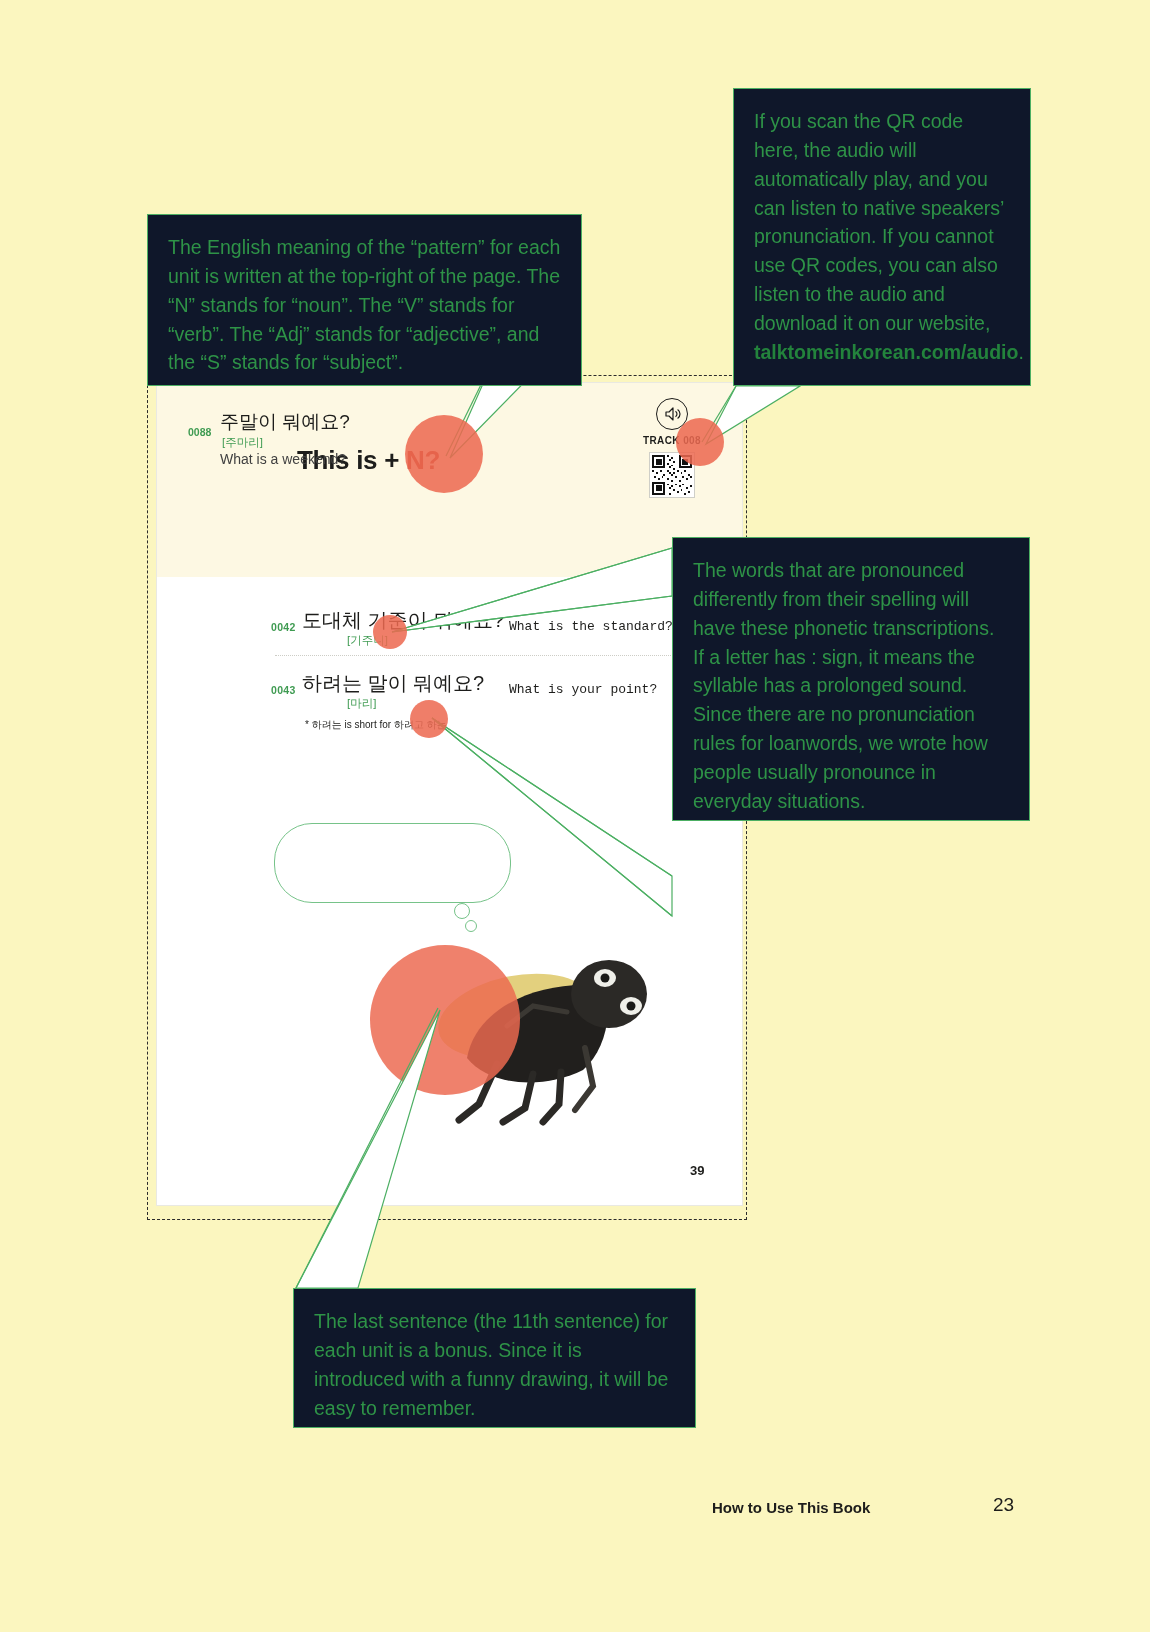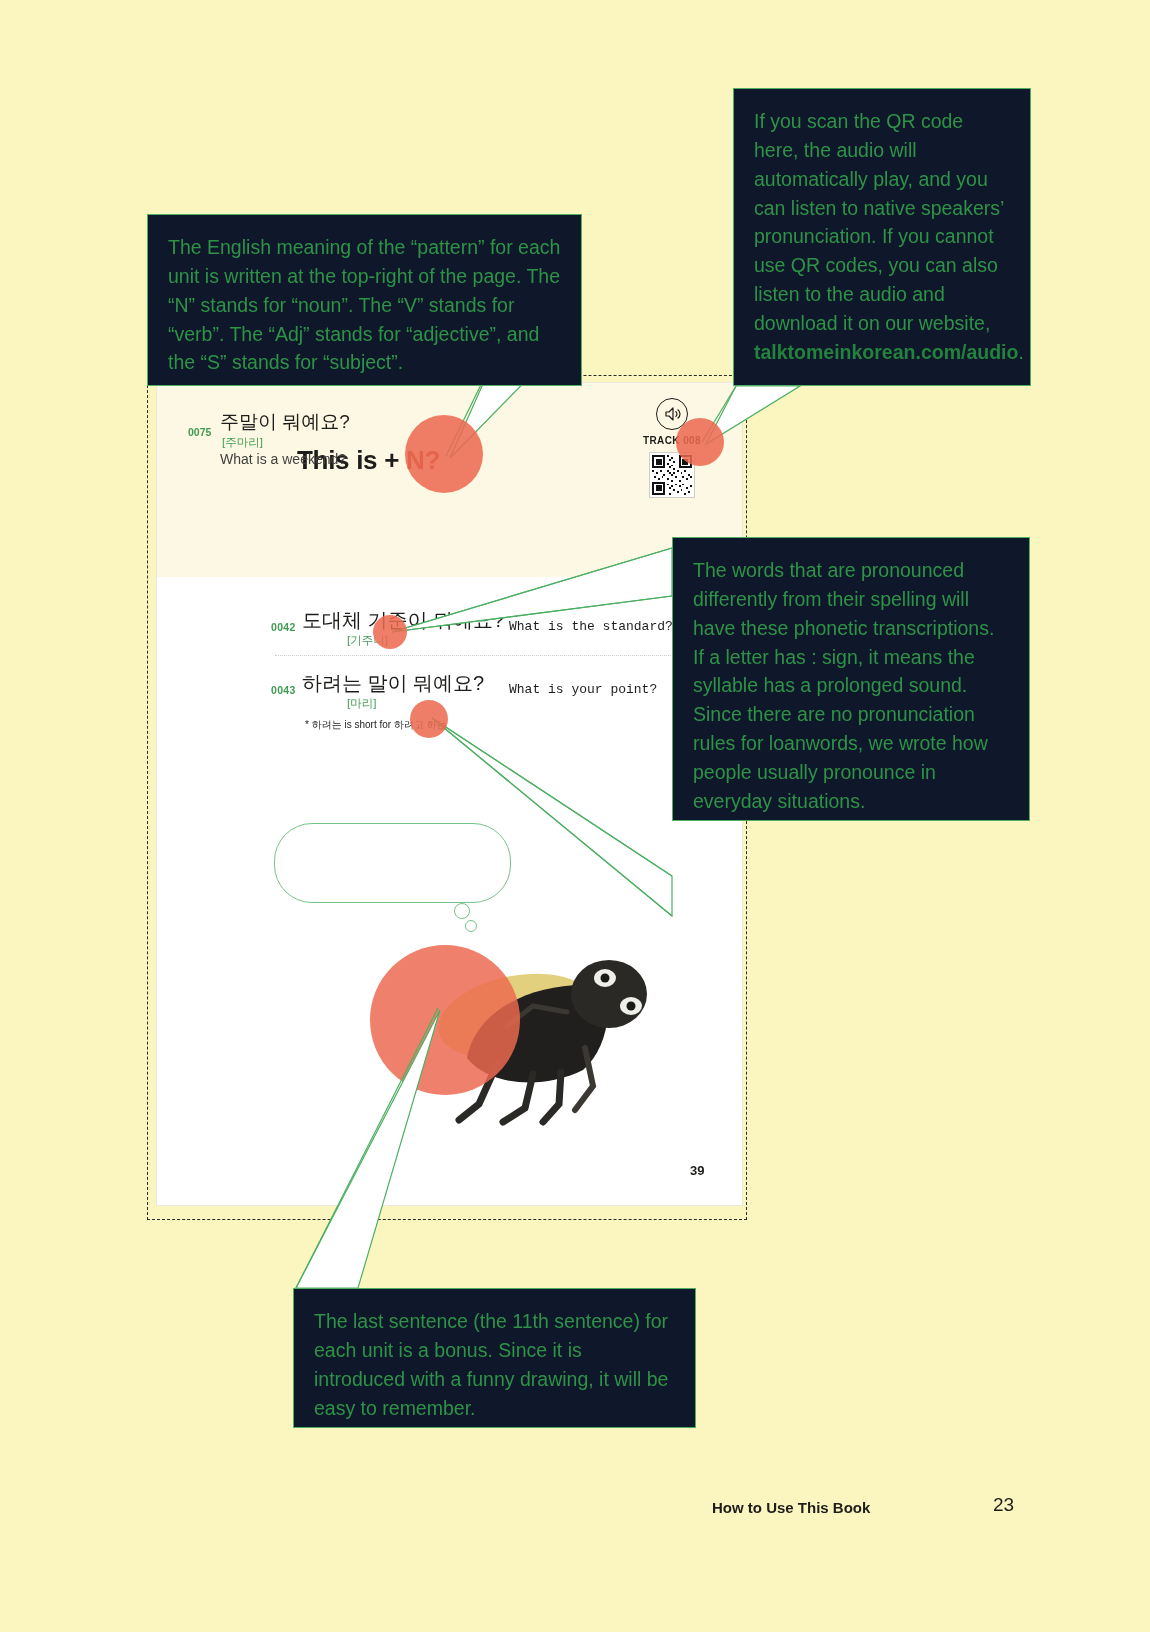--- a/index.html
+++ b/index.html
@@ -254,21 +254,21 @@
 
     <div class="srow" style="top:283px;">
       <span class="s-num">0043</span>
       <span class="s-ko">하려는 말이 뭐예요?</span>
       <span class="s-ph">[마리]</span>
       <span class="s-en">What is your point?</span>
       <span class="s-note">* 하려는 is short for 하려고 하는</span>
     </div>
 
     <div id="bubble"></div>
-    <span id="bubble-num">0075</span>
+    <span id="bubble-num">0088</span>
     <span id="bubble-ko">주말이 뭐예요?</span>
     <span id="bubble-ph">[주마리]</span>
     <span id="bubble-en">What is a weekend?</span>
     <div class="bub-dot" id="bub-dot1"></div>
     <div class="bub-dot" id="bub-dot2"></div>
 
     <svg id="bug" viewBox="0 0 330 230">
       <ellipse cx="168" cy="108" rx="78" ry="40" fill="#e3d07e" transform="rotate(-12 168 108)"></ellipse>
       <path d="M120 150 C130 95 200 72 252 78 C268 90 262 140 236 162 C196 182 142 178 120 150 Z" fill="#211f1d"></path>
       <ellipse cx="262" cy="86" rx="38" ry="34" fill="#2b2926"></ellipse>

